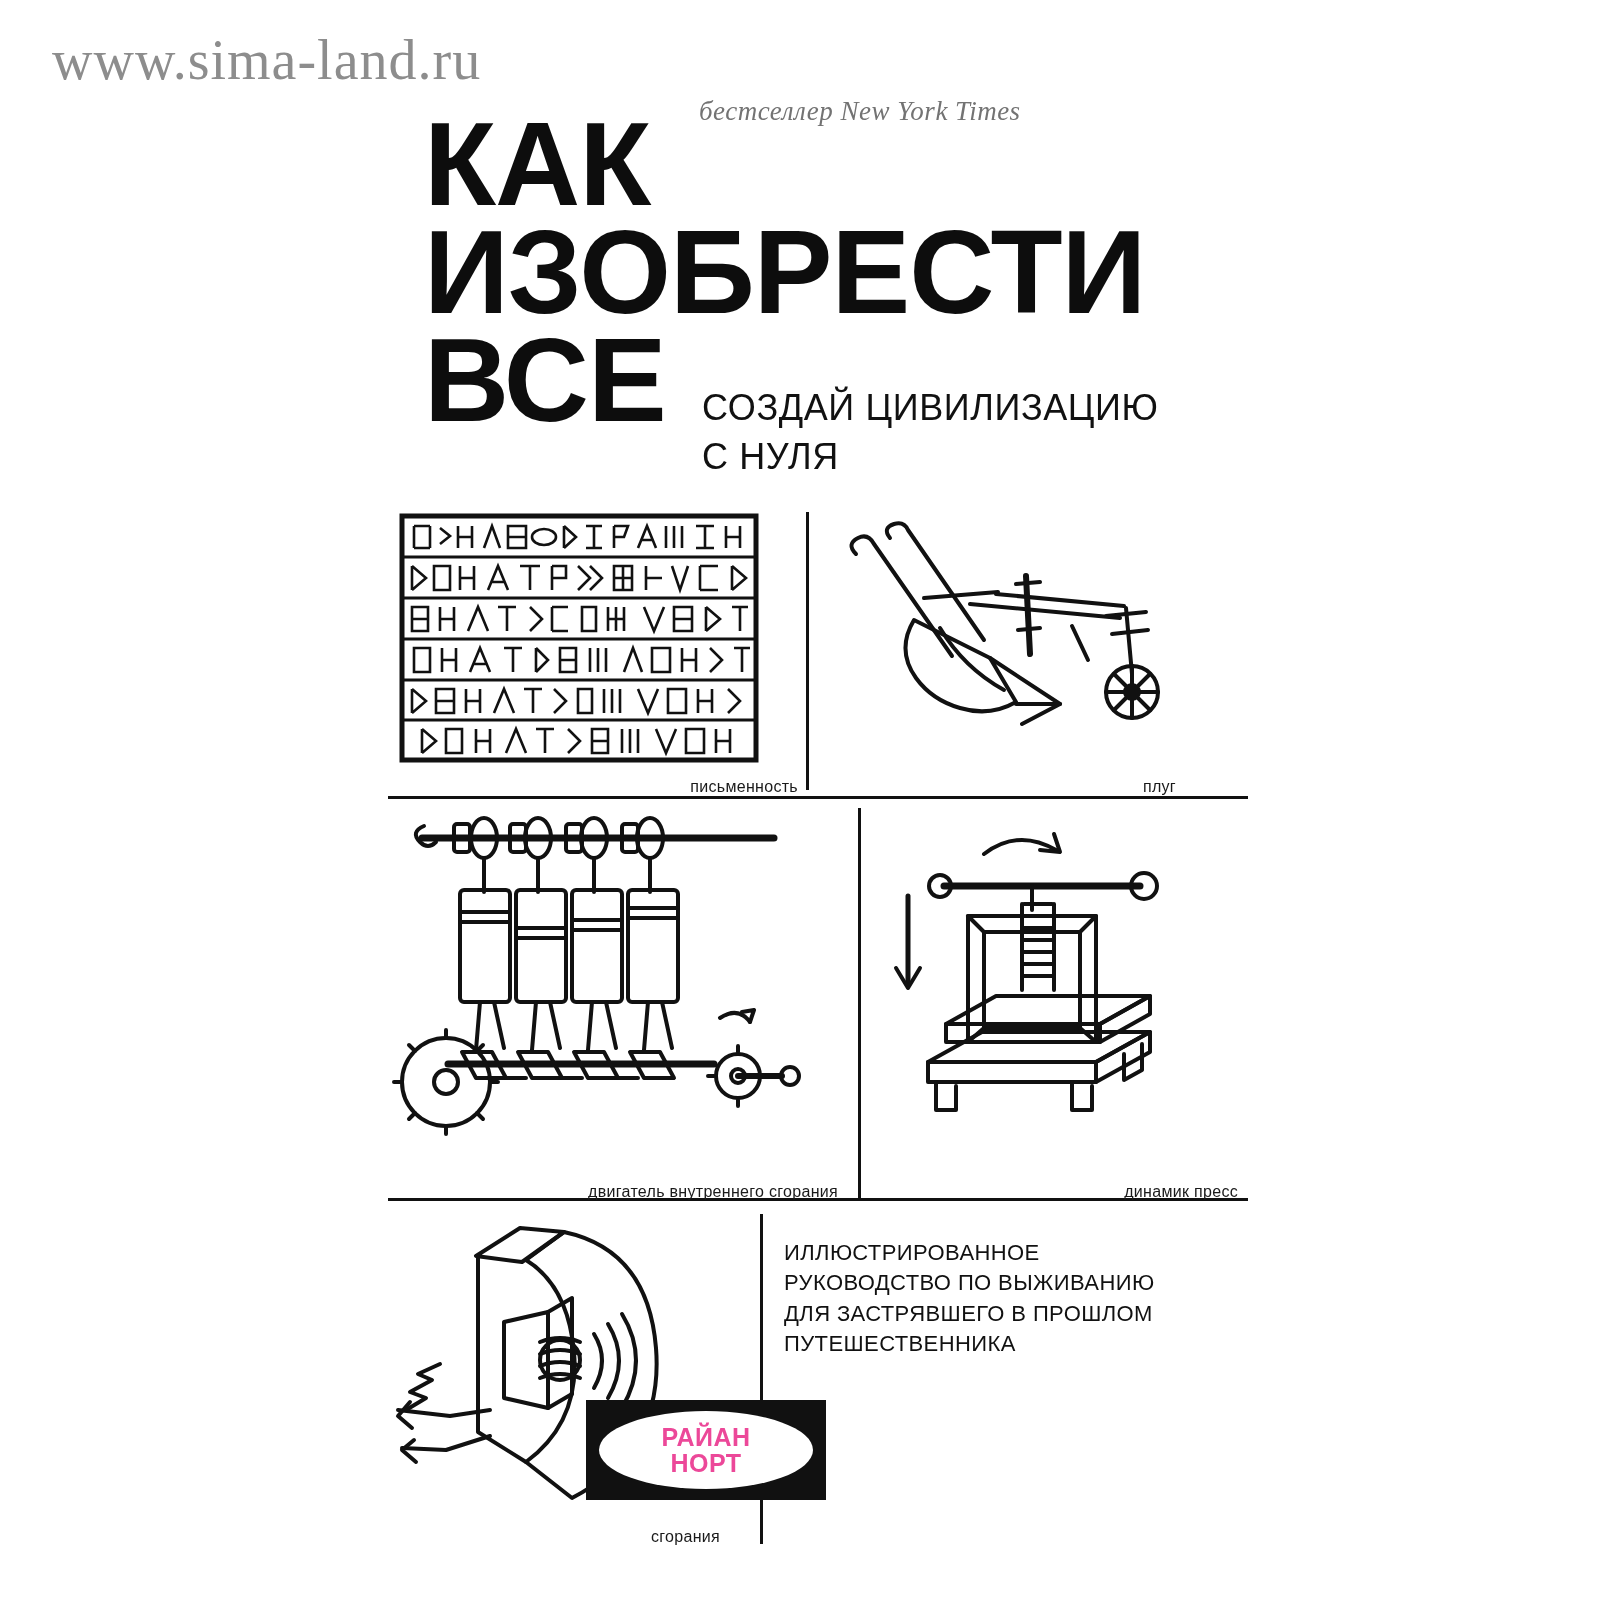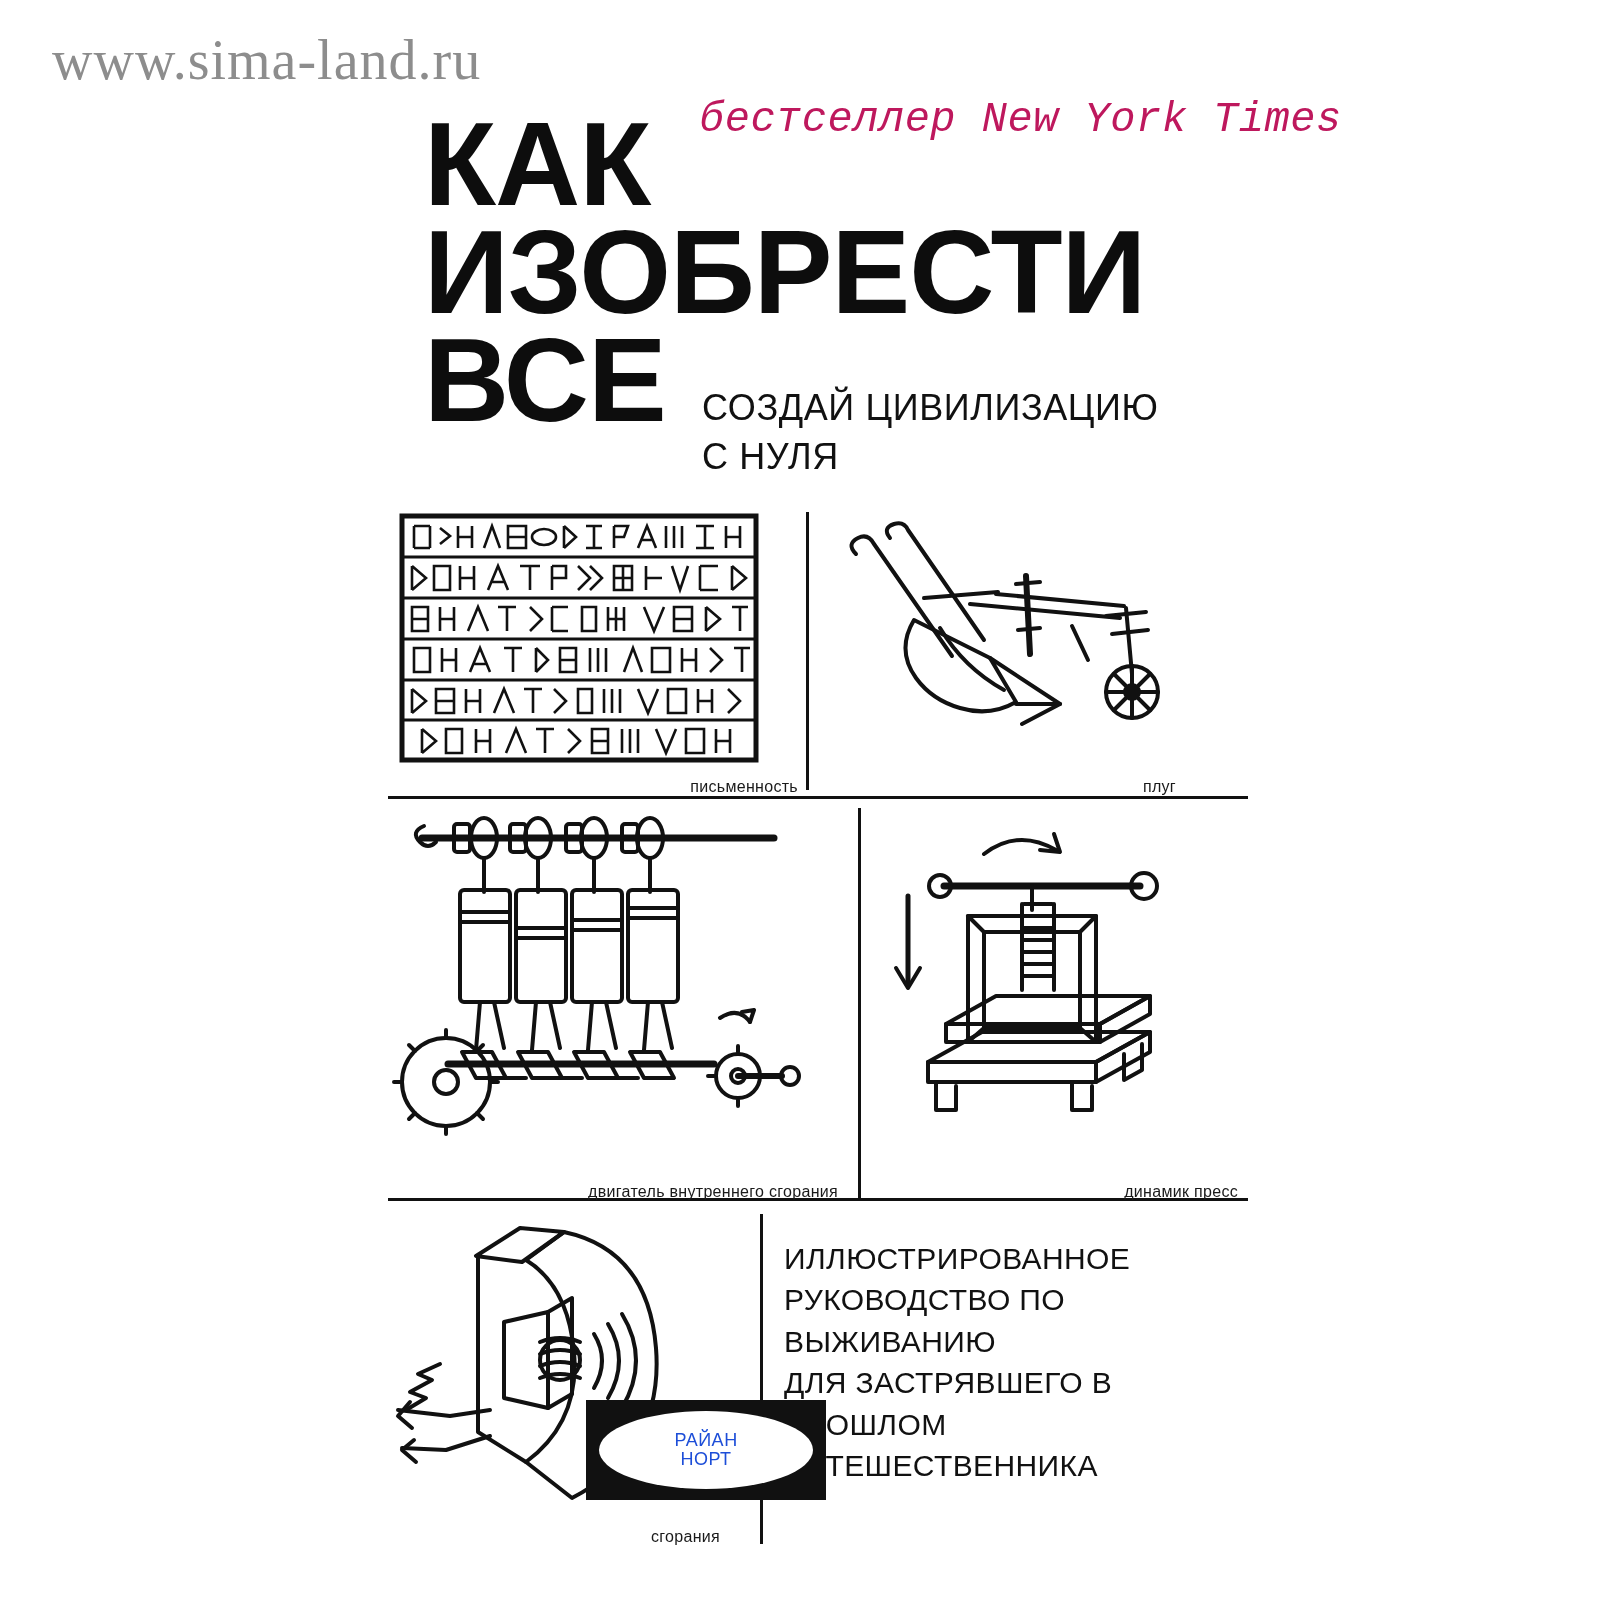--- a/index.html
+++ b/index.html
@@ -56,25 +56,25 @@
     margin: 0;
   }
   #line-kak { position: absolute; left: 0; top: 14px; }
   #line-izobresti { position: absolute; left: 0; top: 122px; }
   #line-vse { position: absolute; left: 0; top: 230px; }
 
   #nyt-line {
     position: absolute;
     left: 275px;
     top: 0px;
-    font-family: Liberation Mono, monospace;
+    font-family: Liberation Serif, serif;
     font-style: italic;
-    font-size: 42px;
+    font-size: 27px;
     letter-spacing: 0.5px;
-    color: #be185d;
+    color: #737373;
     white-space: nowrap;
   }
 
   #subtitle {
     position: absolute;
     left: 278px;
     top: 256px;
     font-family: "Liberation Sans", sans-serif;
     font-size: 36px;
     line-height: 1.35;
@@ -129,21 +129,21 @@
   #div-h-1     { left: 0px;   top: 288px; width: 860px; height: 3px; }
   #div-v-mid   { left: 470px; top: 300px; width: 3px;  height: 390px; }
   #div-h-2     { left: 0px;   top: 690px; width: 860px; height: 3px; }
   #div-v-bot   { left: 372px; top: 706px; width: 3px;  height: 330px; }
 
   
   #blurb {
     position: absolute;
     left: 0;
     top: 24px;
-    font-size: 30px;
+    font-size: 22px;
     line-height: 1.38;
     letter-spacing: 0.4px;
     color: #111;
     text-transform: uppercase;
   }
 
   
   #author-badge {
     position: absolute;
     left: 570px;
@@ -159,25 +159,25 @@
     width: 214px;
     height: 78px;
     border-radius: 50%;
     background: #ffffff;
     display: flex;
     flex-direction: column;
     align-items: center;
     justify-content: center;
   }
   .author-name-line {
-    font-weight: normal;
-    font-size: 18px;
+    font-weight: bold;
+    font-size: 25px;
     line-height: 1.06;
     letter-spacing: 0.5px;
-    color: #1d4ed8;
+    color: #ec4899;
     text-transform: uppercase;
   }
 
   svg { display: block; }
 </style>
 </head>
 <body>
 
 <div id="cover">
 

